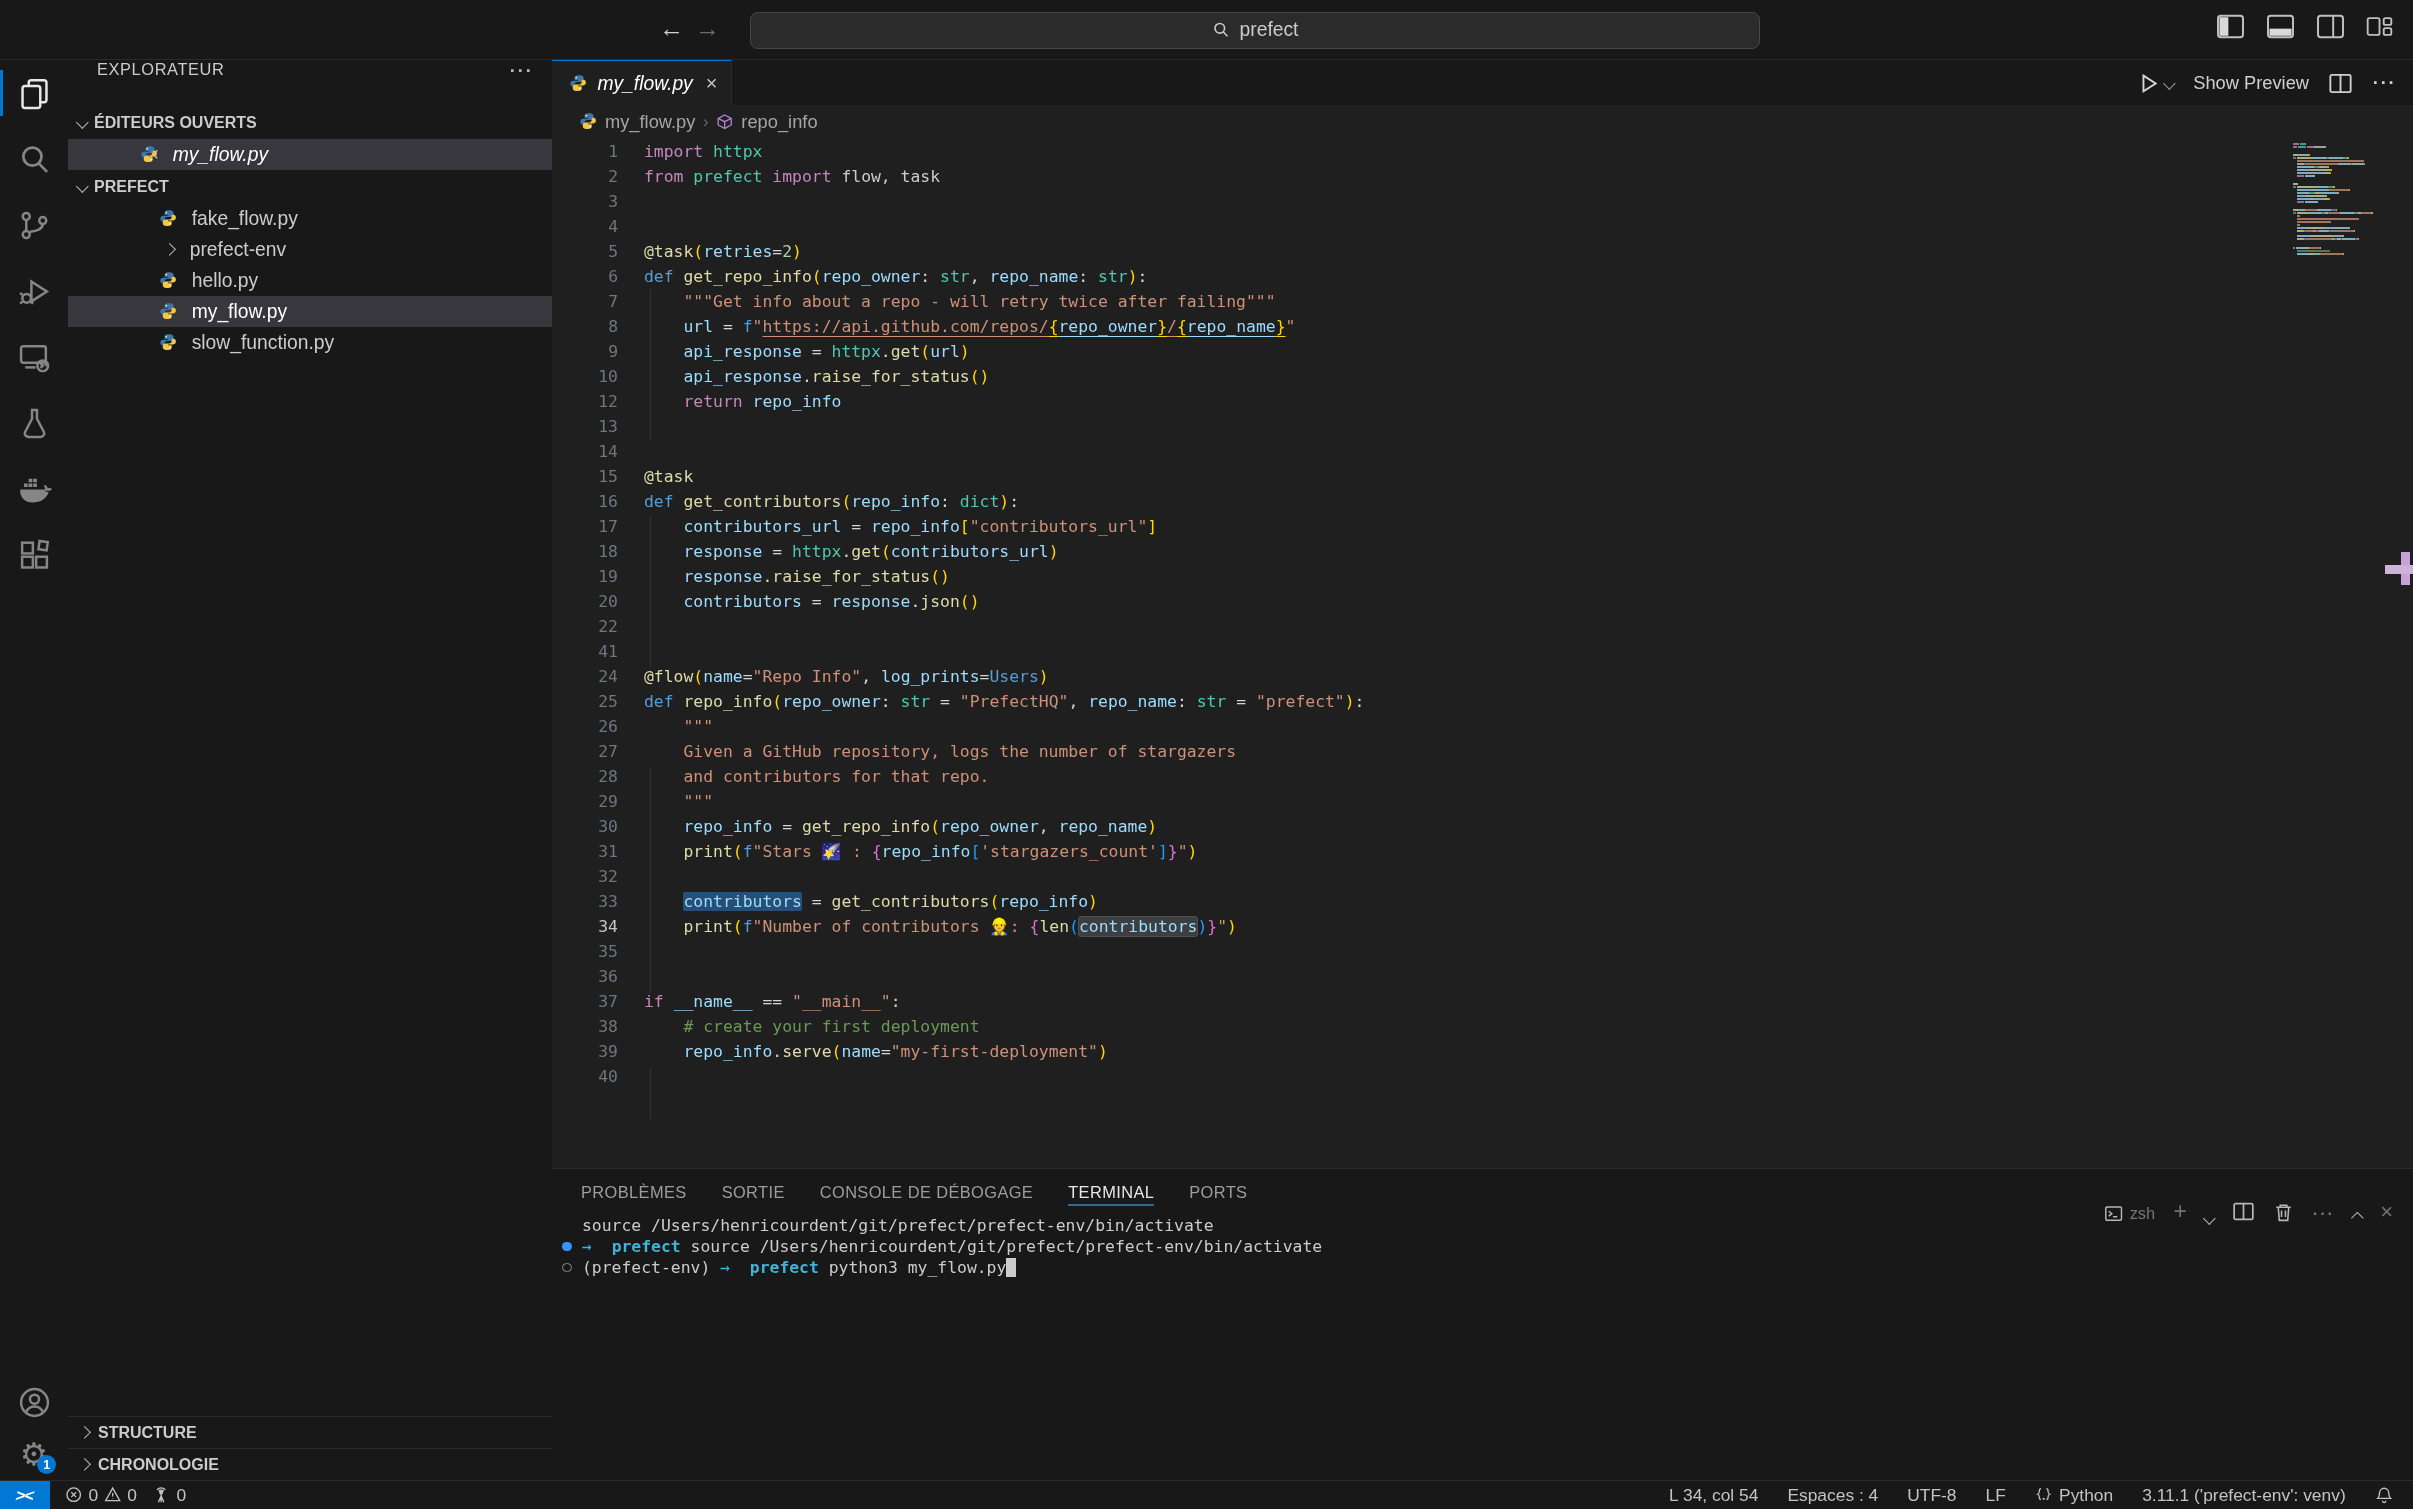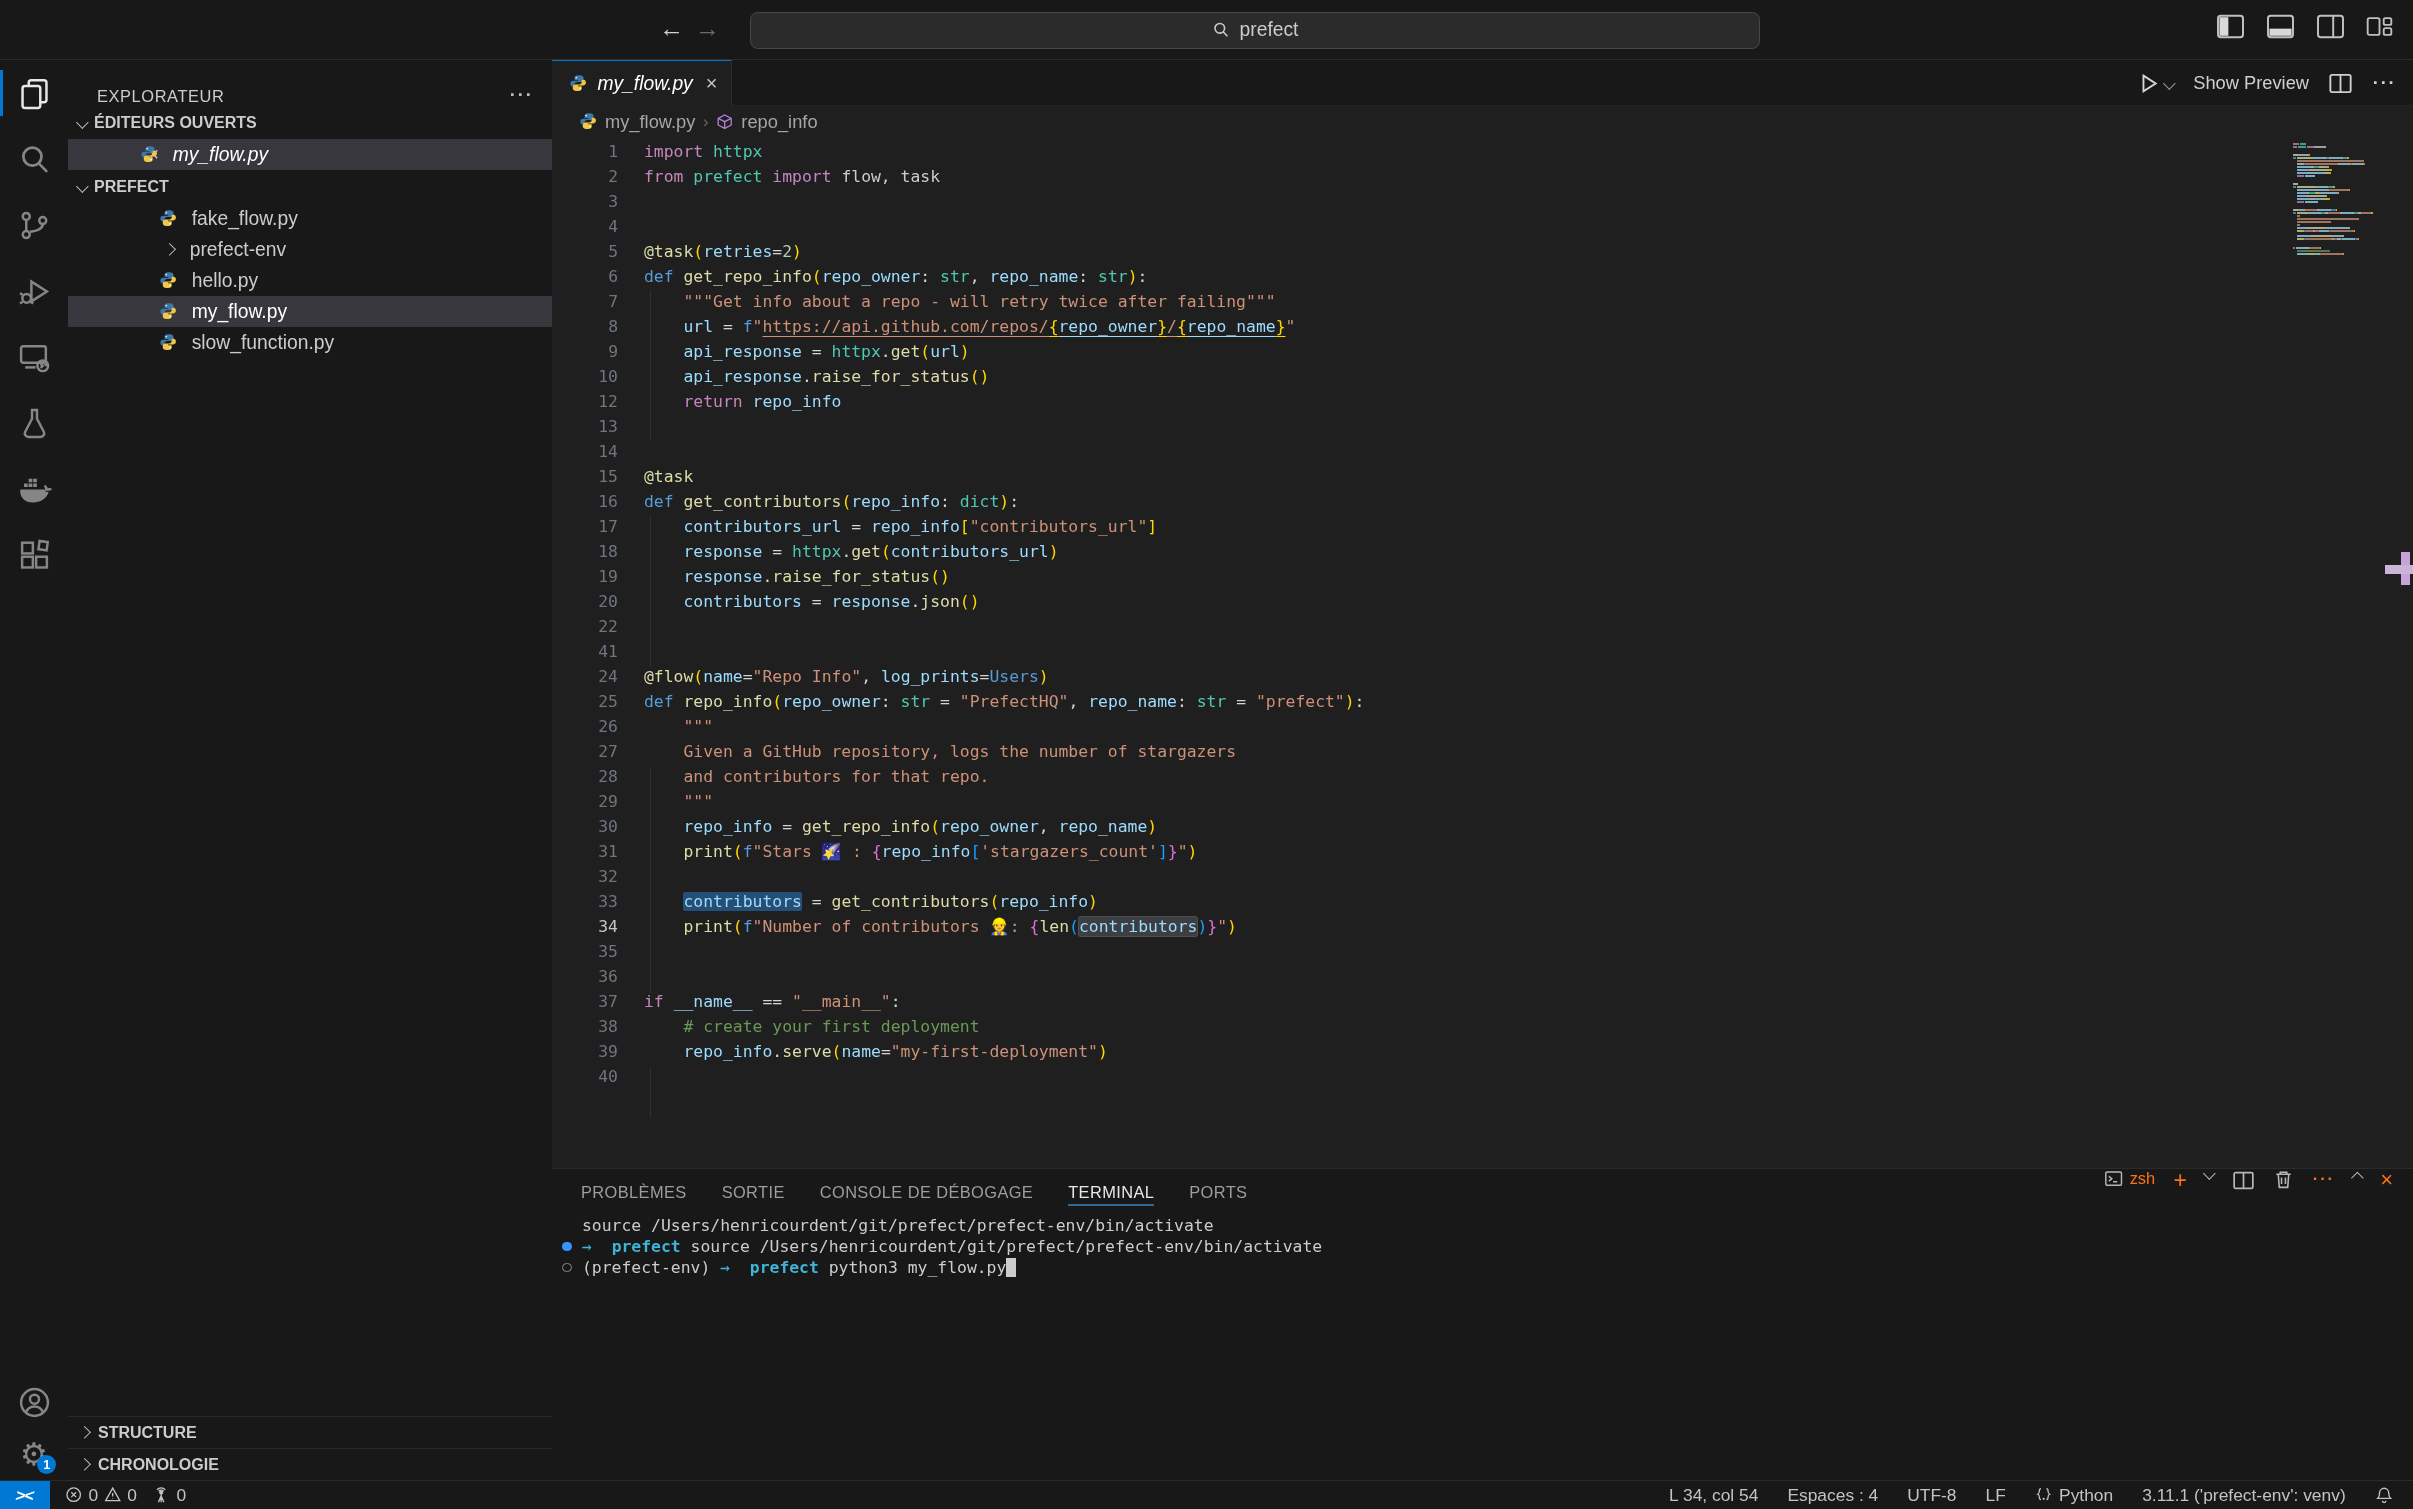--- a/index.html
+++ b/index.html
@@ -20,21 +20,21 @@
   .ab-item.active{color:#e7e7e7}
   .ab-item.active::before{content:"";position:absolute;left:0;top:9.7px;bottom:9.7px;width:2.9px;background:#0078d4}
   .ab-bottom{margin-top:auto}
   .ab-item.small{height:52px}
   .gear-glyph{font-family:"DejaVu Sans",sans-serif;font-size:31px;line-height:1}
   .badge{position:absolute;right:11.6px;bottom:5.8px;background:#0078d4;color:#fff;border-radius:50%;width:19.3px;height:19.3px;font-size:12.6px;
     display:flex;align-items:center;justify-content:center;font-weight:bold}
 
   
   .sidebar{position:absolute;left:68px;top:60px;width:485px;height:1420px;background:#181818;display:flex;flex-direction:column;font-size:19.3px}
-  .sb-header{height:46px;display:flex;align-items:flex-end;padding:0 19.3px 0 29px;color:#cccccc;font-size:16.4px;letter-spacing:0.6px}
+  .sb-header{height:46px;display:flex;align-items:flex-start;padding:0 19.3px 0 29px;color:#cccccc;font-size:16.4px;letter-spacing:0.6px}
   .sb-header .dots{margin-left:auto;color:#bbb;font-weight:bold;letter-spacing:1.9px;font-size:18.3px}
   .sb-section{height:33px;display:flex;align-items:center;gap:7.7px;padding-left:9.7px;color:#cccccc;font-weight:bold;font-size:16px}
   .row{height:31px;display:flex;align-items:center;color:#cccccc}
   .row.sel{background:#37373d;color:#fff}
   .row .close{width:39px;text-align:center;font-size:19.3px;color:#c5c5c5}
   .row .fich{width:25px;margin-right:7.7px}
   .row.openrow{padding-left:66px}
   .row.openrow .fich{margin-left:-33px}
   .tree .row{padding-left:124px}
   .tree .row .fich{margin-left:-33px}
@@ -76,21 +76,21 @@
   .mm-row span{display:inline-block;height:100%}
   .pointer-v{position:absolute;right:3.9px;top:415px;width:8.7px;height:33px;background:#c8a2d8;z-index:4}
   .pointer-h{position:absolute;right:0;top:428px;width:29px;height:8.7px;background:#cbb3da;z-index:4}
 
   
   .panel{position:absolute;left:0;top:1108px;width:100%;height:312px;background:#181818;border-top:1px solid #2b2b2b;box-sizing:border-box}
   .panel-tabs{position:absolute;left:29px;top:0;height:46px;display:flex}
   .ptab{margin-right:35px;font-size:16.4px;letter-spacing:0.4px;color:#9d9d9d;display:flex;align-items:center;position:relative;height:46px}
   .ptab.active{color:#e7e7e7}
   .ptab.active::after{content:"";position:absolute;bottom:8.7px;left:0;right:0;height:2.4px;background:#2d6a91}
-  .panel-controls{position:absolute;right:21px;top:0;height:46px;display:flex;align-items:flex-start;gap:18.3px;color:#f97316;font-size:16.4px}
+  .panel-controls{position:absolute;right:21px;top:8px;height:46px;display:flex;align-items:flex-end;gap:18.3px;color:#737373;font-size:16.4px}
   .term{position:absolute;left:0;top:46px;width:100%}
   .trow{display:flex;height:21px;line-height:21px;font-family:"DejaVu Sans Mono",monospace;font-size:16.4px;color:#ccc}
   .tdeco{flex:0 0 30px;display:flex;align-items:center;justify-content:center}
   .tdeco .d-dot{width:9.7px;height:9.7px;border-radius:50%;background:#3794ff}
   .tdeco .d-circ{width:9.7px;height:9.7px;border-radius:50%;border:1.4px solid #8a8a8a;box-sizing:border-box}
   .tt{white-space:pre}
   .tk.tcyb{font-weight:bold}
   .tk.tcur{background:#cccccc}
 
   

